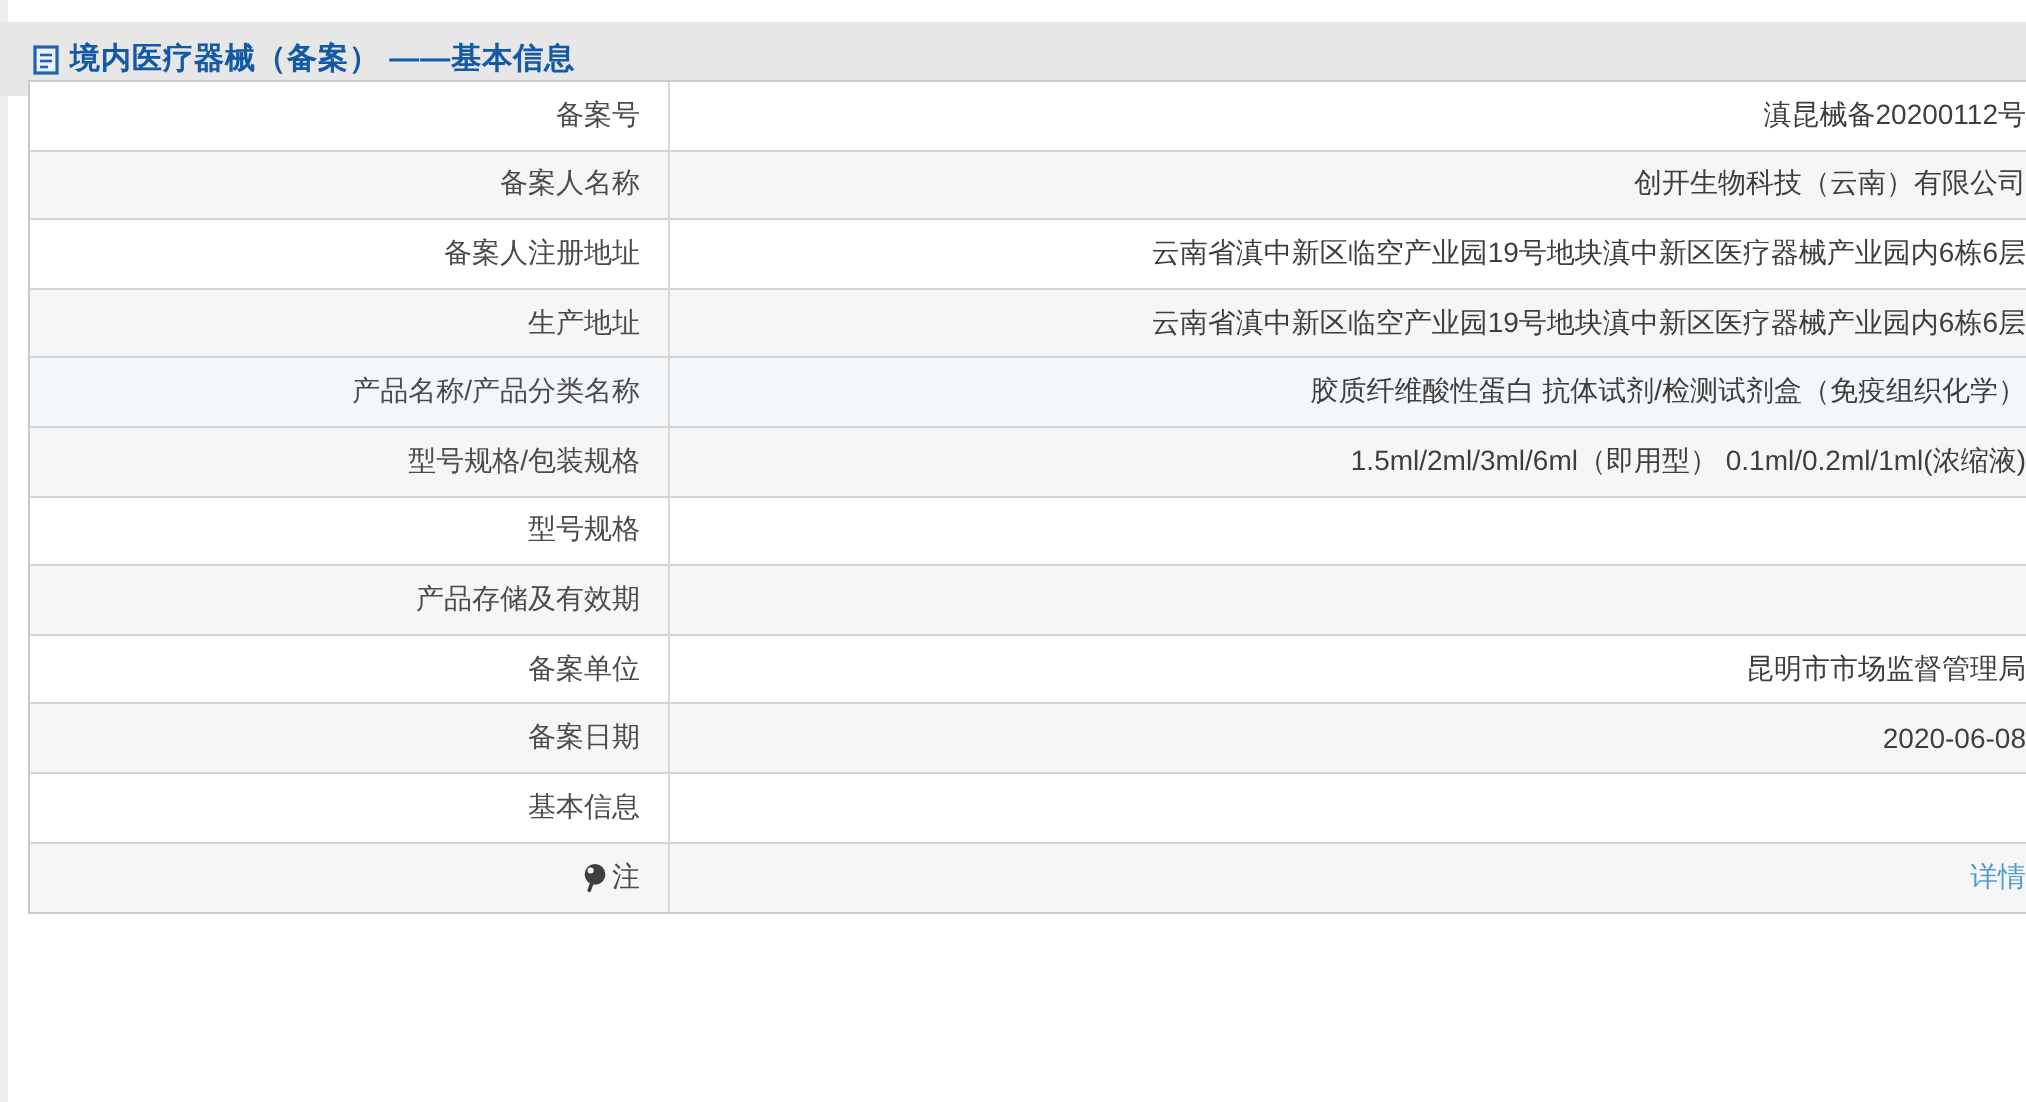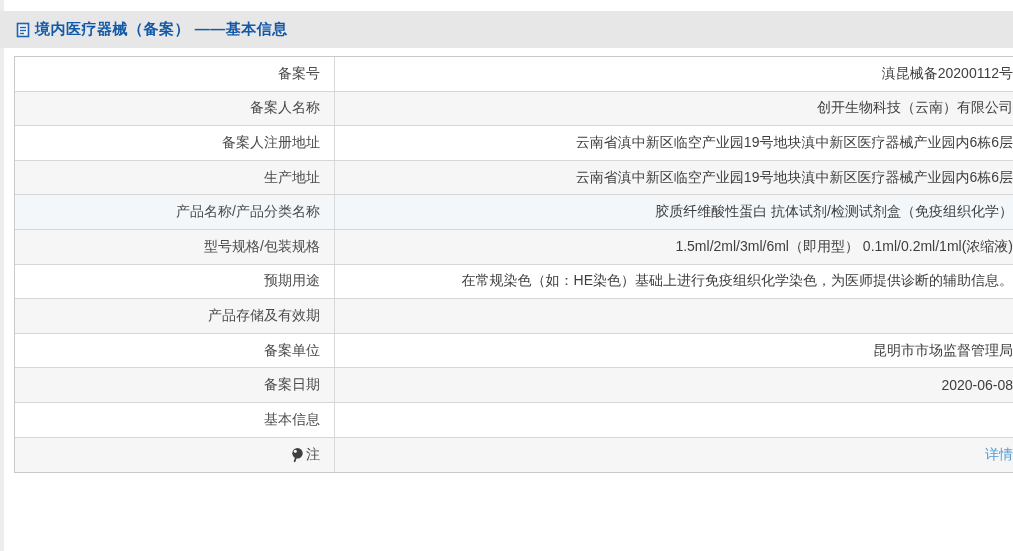--- a/index.html
+++ b/index.html
@@ -20,21 +20,21 @@
     display: flex; align-items: center;
     padding-left: 16px;
   }
   .page-title {
     color: #1259a7; font-size: 15px; font-weight: bold;
     letter-spacing: 0.5px;
     display: inline-flex; align-items: center; gap: 5px;
   }
   .doc-icon { display: inline-block; width: 14px; height: 16px; }
   .info-table {
-    position: absolute; left: 14px; top: 56px; width: 999px;
+    position: absolute; left: 14px; top: 40px; width: 999px;
     border-top: 1px solid #c9c9c9;
     border-left: 1px solid #c9c9c9;
     border-bottom: 1px solid #c9c9c9;
   }
   .row {
     display: flex; align-items: stretch;
     height: 34.6px;
     background: #ffffff;
     border-bottom: 1px solid #d6d6d6;
   }
@@ -129,24 +129,21 @@
 
       <span class="label-text">型号规格/包装规格</span>
     </div>
     <div class="cell value">
       <span class="value-text">1.5ml/2ml/3ml/6ml（即用型） 0.1ml/0.2ml/1ml(浓缩液)</span>
     </div>
   </div>
     <div class="row">
     <div class="cell label">
 
-      <span class="label-text">预期用途</span>
-    </div>
-    <div class="cell value">
-      <span class="value-text">在常规染色（如：HE染色）基础上进行免疫组织化学染色，为医师提供诊断的辅助信息。</span>
+      <span class="label-text">型号规格</span>
     </div>
   </div>
     <div class="row">
     <div class="cell label">
 
       <span class="label-text">产品存储及有效期</span>
     </div>
   </div>
     <div class="row">
     <div class="cell label">

